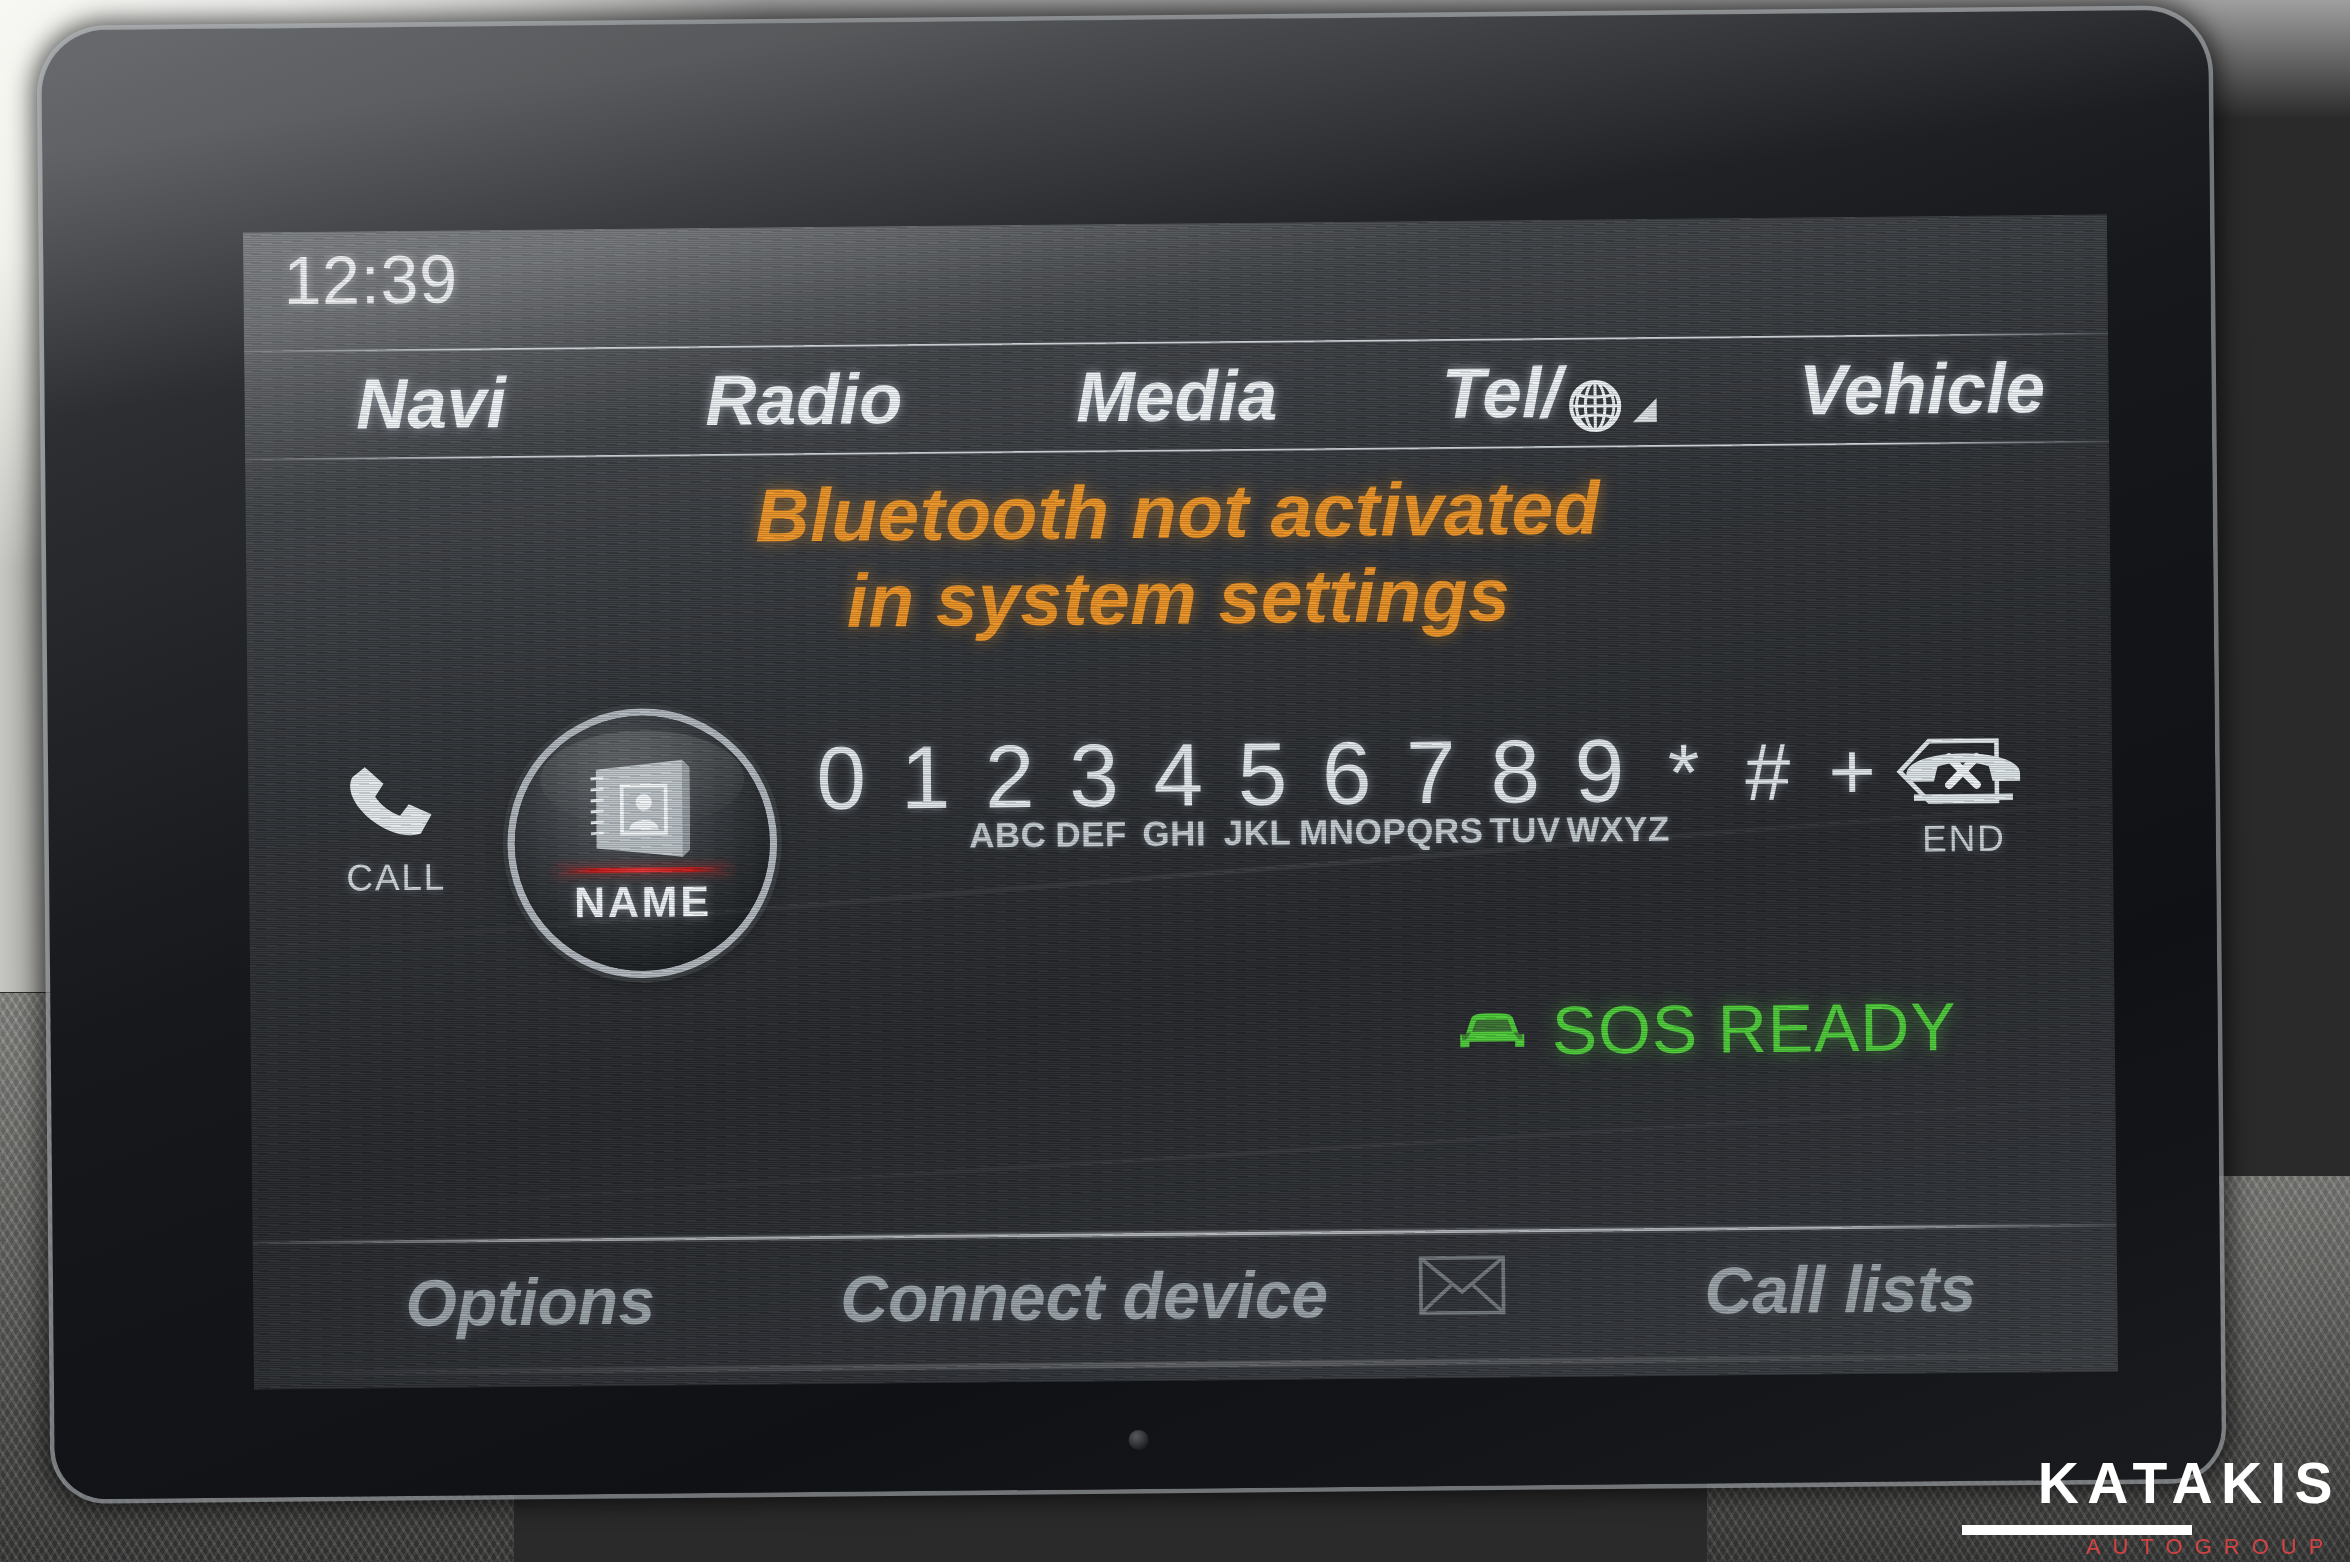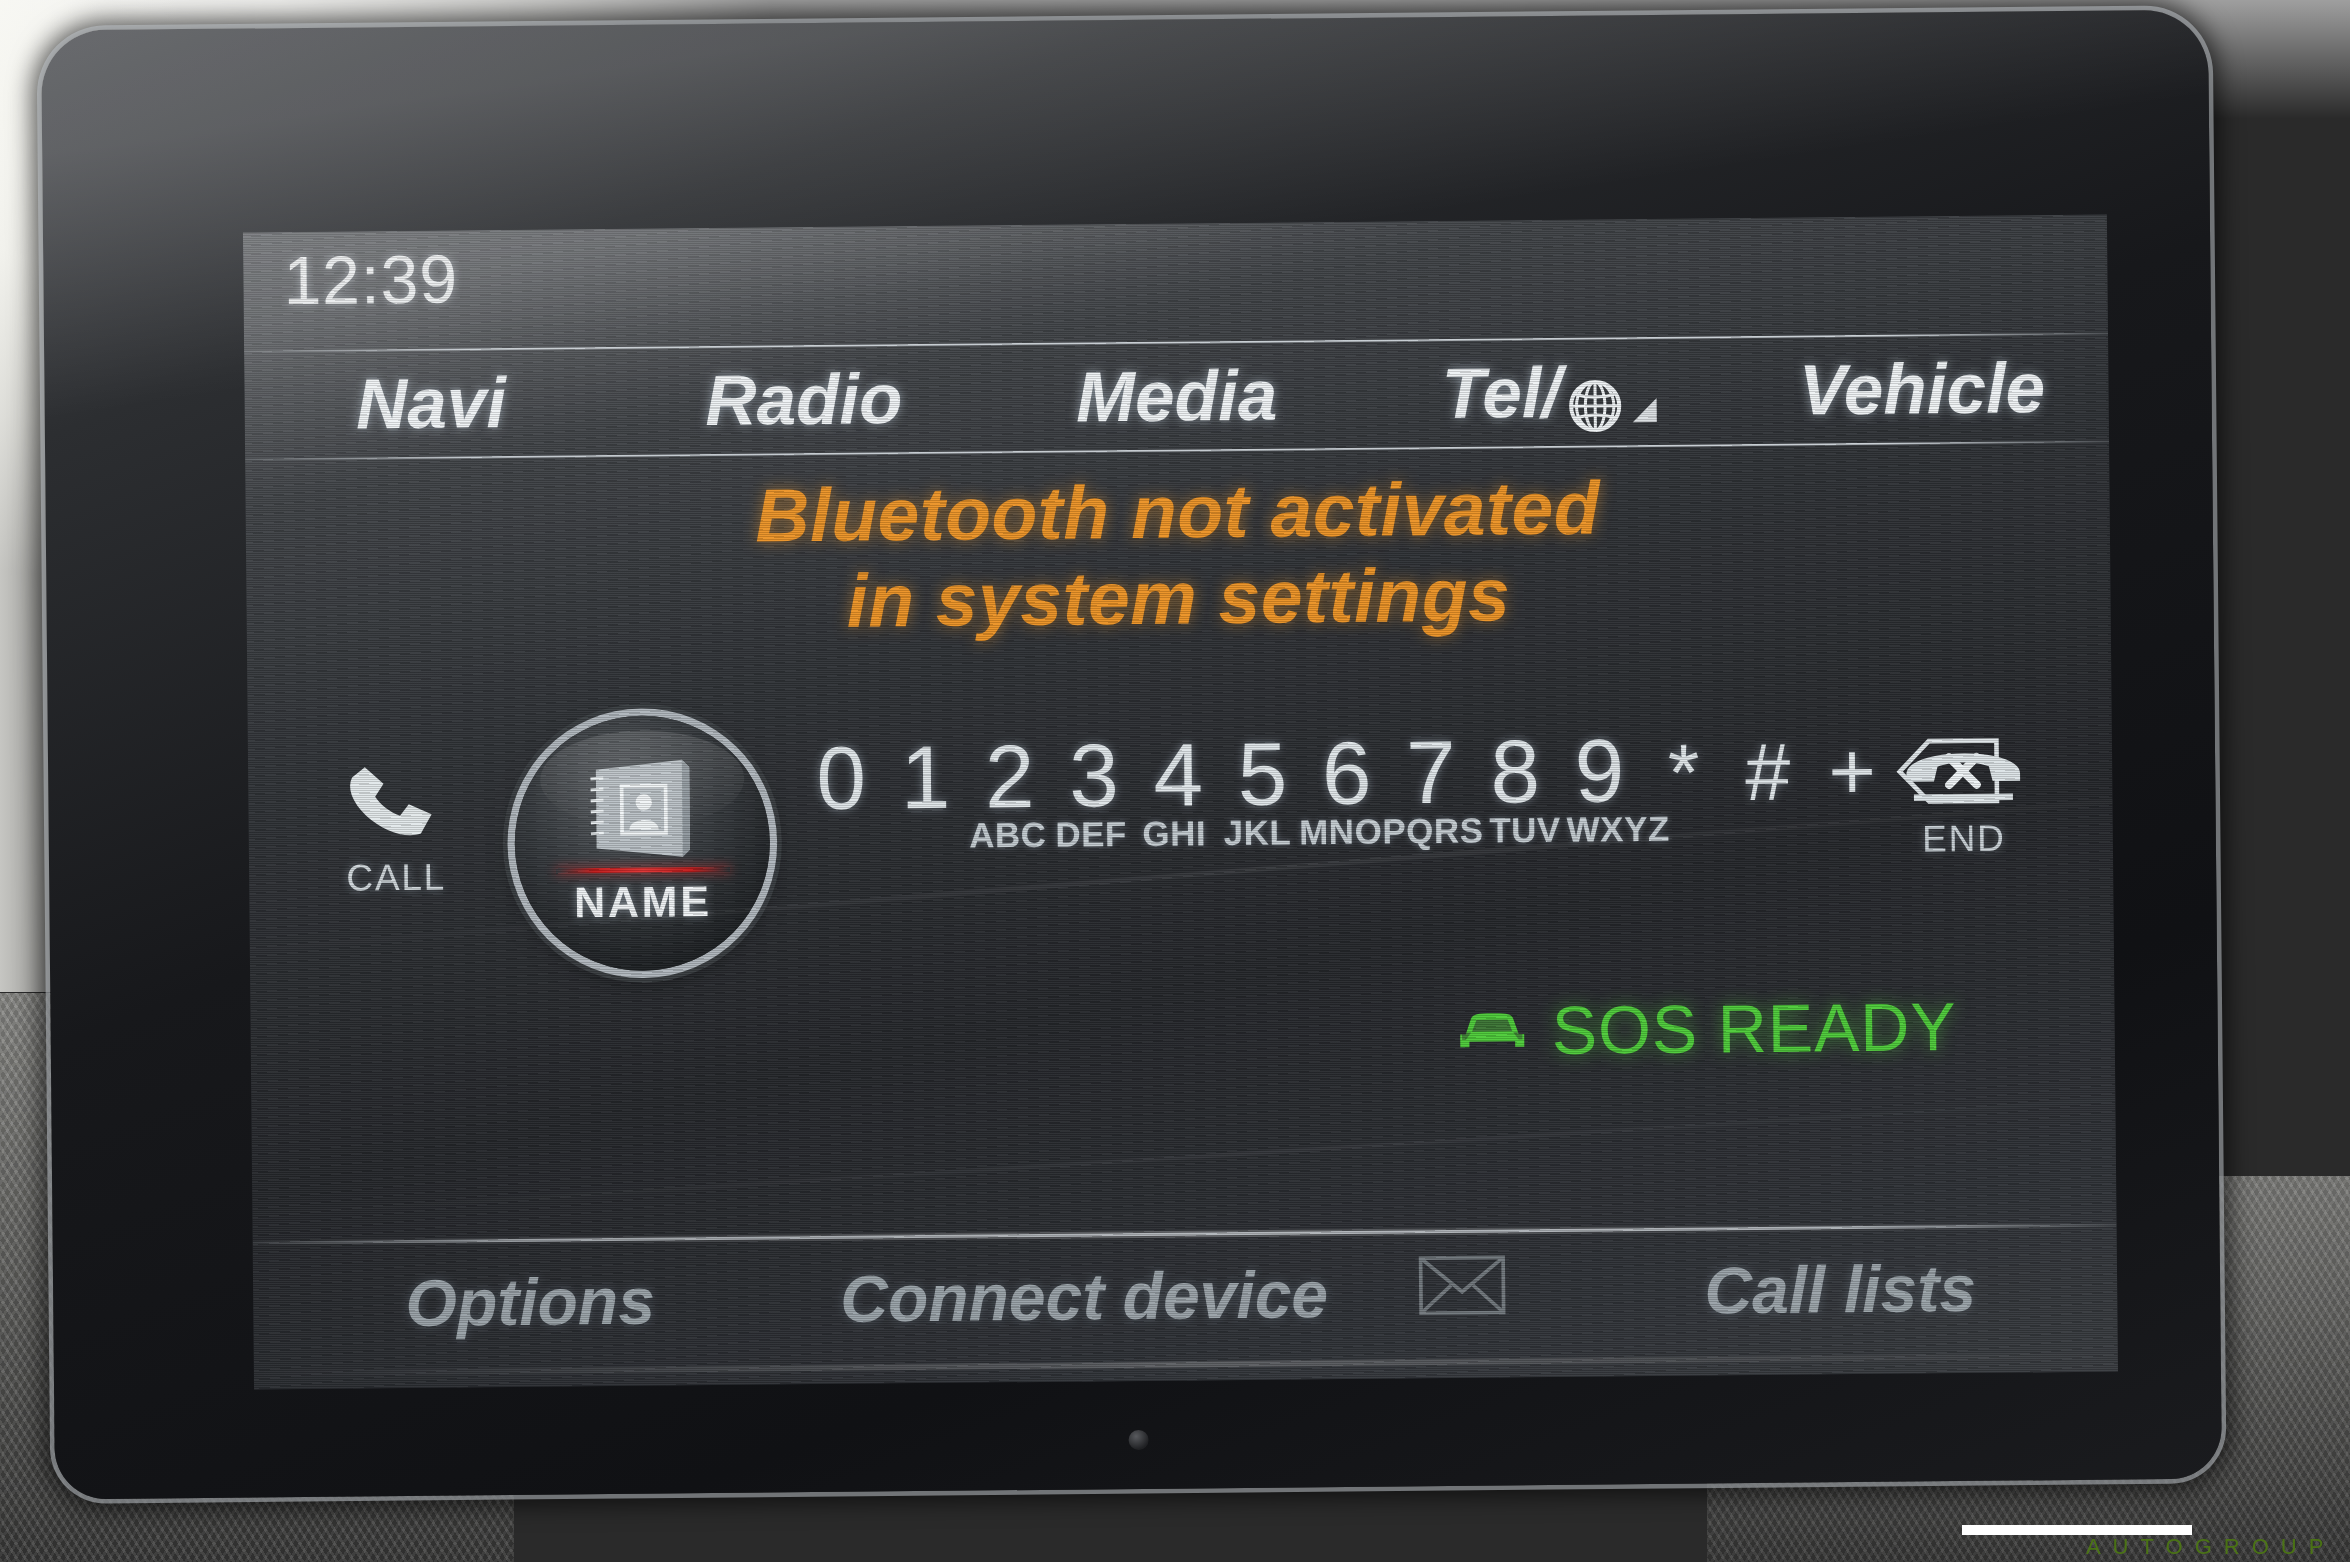--- a/index.html
+++ b/index.html
@@ -114,21 +114,21 @@
   .bb.icon{flex:0 0 202px;}
   .envelope{width:88px;height:61px;margin:0 auto;opacity:.62;}
   .bbrule{position:absolute;left:0;width:100%;height:2.8px;
      background:linear-gradient(90deg,rgba(235,242,248,.08),rgba(235,242,248,.55) 15%,rgba(235,242,248,.62) 85%,rgba(235,242,248,.08));}
 
   
   #wm{position:absolute;right:0;bottom:0;width:432px;height:125px;z-index:60;}
   #wm .kt{position:absolute;right:9.2px;top:13px;font-size:57px;font-weight:700;color:#ffffff;
      letter-spacing:8.3px;font-family:"Liberation Sans",sans-serif;}
   #wm .bar{position:absolute;right:158px;top:88px;width:230px;height:10px;background:#fff;}
-  #wm .ag{position:absolute;right:14.7px;top:97px;font-size:22px;letter-spacing:12px;color:#4d7c0f;opacity:.85;}
+  #wm .ag{position:absolute;right:14.7px;top:97px;font-size:22px;letter-spacing:12px;color:#ef4444;opacity:.85;}
 </style>
 </head>
 <body>
 
 <div id="photo">
   <div class="topglow"></div>
   <div class="leftglow"></div>
   <div class="dash-tex"></div>
   <div class="dash-tex r"></div>
 </div>
@@ -309,16 +309,17 @@
       <div class="bb">Call lists</div>
     </div>
     <div class="sheen" style="left:0;bottom:13px;width:100%;height:6.4px;"></div>
 
     <div class="sheen" style="left:-5%;top:643px;width:120%;height:4.6px;transform:rotate(-4deg);opacity:.30;"></div>
     <div class="sheen" style="left:-5%;top:927px;width:120%;height:3.7px;transform:rotate(-3deg);opacity:.22;"></div>
   </div>
 </div>
 
 <div id="wm">
+  <div class="kt">KATAKIS</div>
   <div class="bar"></div>
   <div class="ag">AUTOGROUP</div>
 </div>
 
 
 </body></html>

